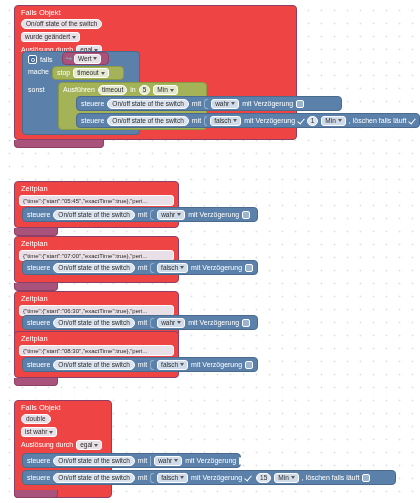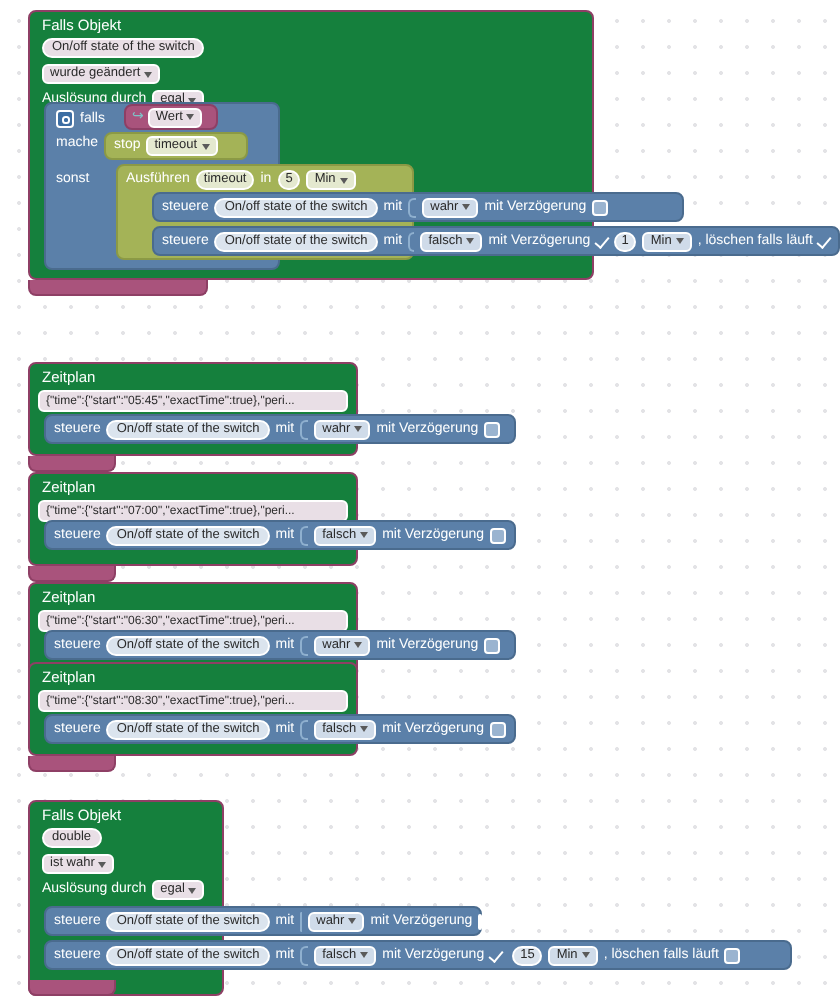--- a/index.html
+++ b/index.html
@@ -15,21 +15,21 @@
     color:#ffffff;
     overflow:hidden;
     position:relative;
     -webkit-font-smoothing:antialiased;
   }
 
   
   .blk{position:absolute;box-sizing:border-box;}
 
   .hat{                       
-    background:#15803d;
+    background:#ef4444;
     border:1px solid #8e3f65;
     border-radius:4px;
   }
   .ctrl{                      
     background:#5b80a9;
     border:1px solid #4a6b8e;
     border-radius:4px;
   }
   .olive{                     
     background:#a4b357;

